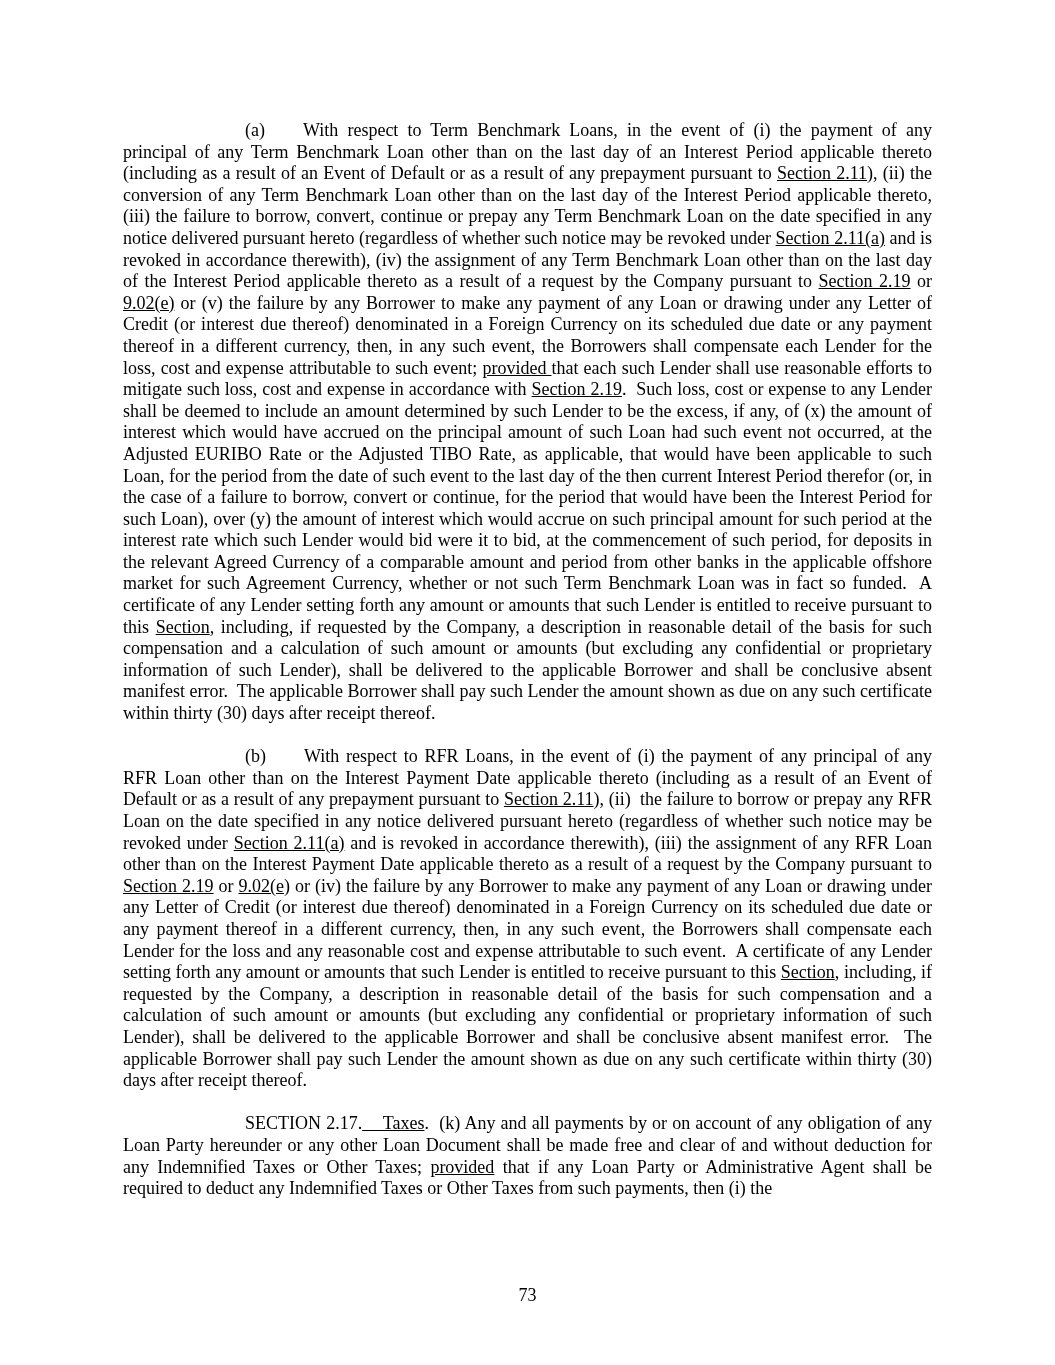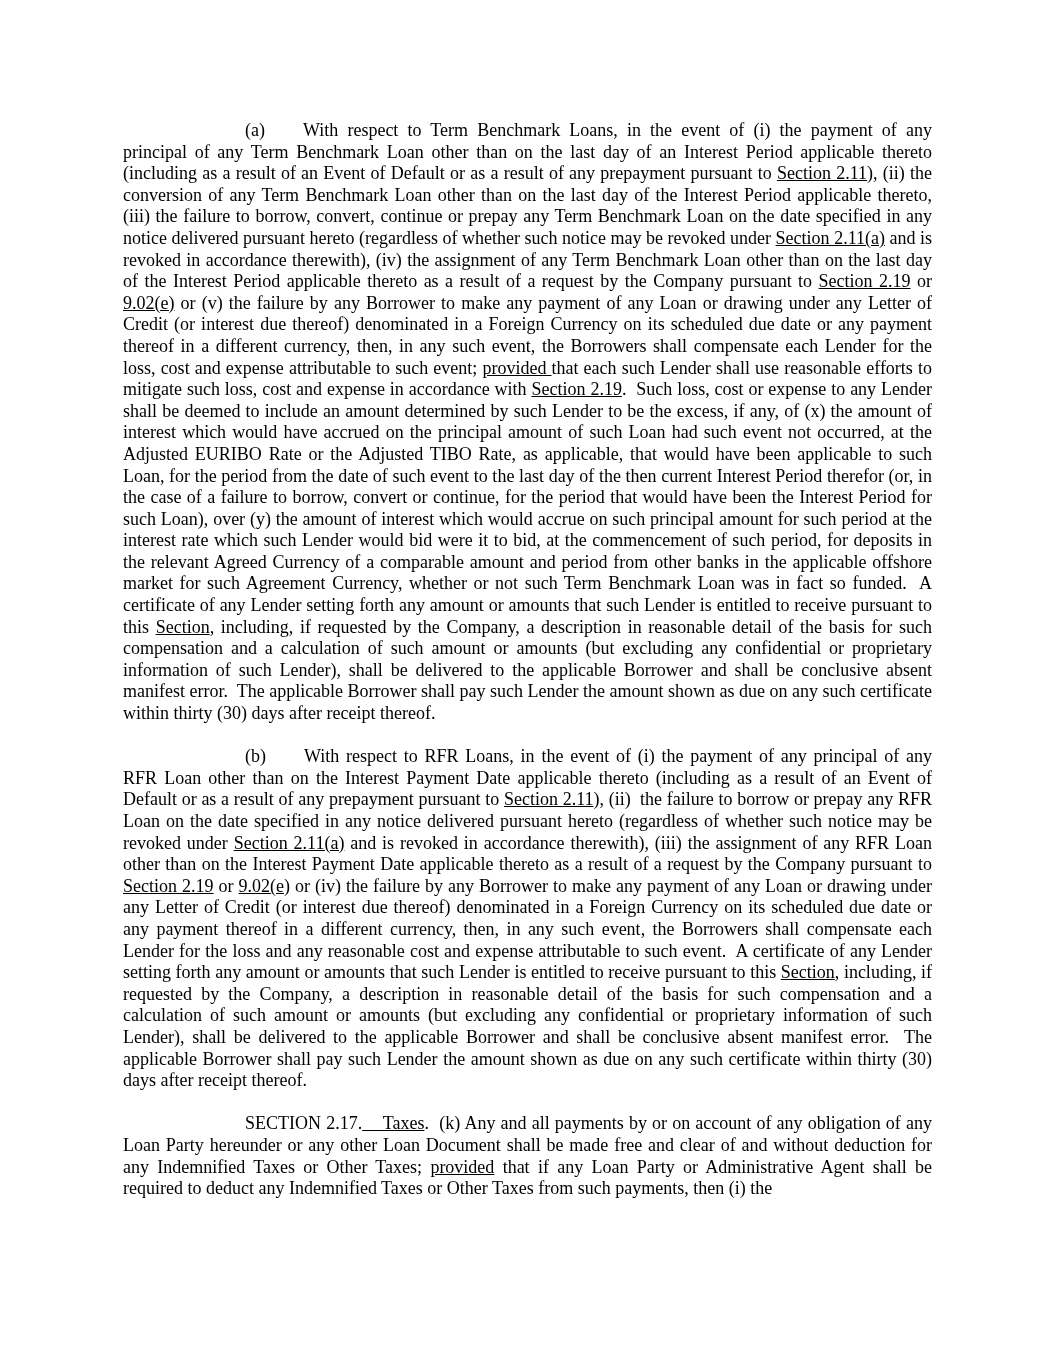--- a/index.html
+++ b/index.html
@@ -50,13 +50,16 @@
 </style>
 </head>
 <body>
 
 <main class="page">
   <section class="content">
     <p class="para"><span class="plabel">(a)</span><span class="tab"></span><span>With respect to Term Benchmark Loans, in the event of (i) the payment of any principal of any Term Benchmark Loan other than on the last day of an Interest Period applicable thereto (including as a result of an Event of Default or as a result of any prepayment pursuant to </span><span class="u">Section 2.11</span><span>), (ii) the conversion of any Term Benchmark Loan other than on the last day of the Interest Period applicable thereto, (iii) the failure to borrow, convert, continue or prepay any Term Benchmark Loan on the date specified in any notice delivered pursuant hereto (regardless of whether such notice may be revoked under </span><span class="u">Section 2.11(a)</span><span> and is revoked in accordance therewith), (iv) the assignment of any Term Benchmark Loan other than on the last day of the Interest Period applicable thereto as a result of a request by the Company pursuant to </span><span class="u">Section 2.19</span><span> or </span><span class="u">9.02(e)</span><span> or (v) the failure by any Borrower to make any payment of any Loan or drawing under any Letter of Credit (or interest due thereof) denominated in a Foreign Currency on its scheduled due date or any payment thereof in a different currency, then, in any such event, the Borrowers shall compensate each Lender for the loss, cost and expense attributable to such event; </span><span class="u">provided </span><span>that each such Lender shall use reasonable efforts to mitigate such loss, cost and expense in accordance with </span><span class="u">Section 2.19</span><span>.&nbsp; Such loss, cost or expense to any Lender shall be deemed to include an amount determined by such Lender to be the excess, if any, of (x) the amount of interest which would have accrued on the principal amount of such Loan had such event not occurred, at the Adjusted EURIBO Rate or the Adjusted TIBO Rate, as applicable, that would have been applicable to such Loan, for the period from the date of such event to the last day of the then current Interest Period therefor (or, in the case of a failure to borrow, convert or continue, for the period that would have been the Interest Period for such Loan), over (y) the amount of interest which would accrue on such principal amount for such period at the interest rate which such Lender would bid were it to bid, at the commencement of such period, for deposits in the relevant Agreed Currency of a comparable amount and period from other banks in the applicable offshore market for such Agreement Currency, whether or not such Term Benchmark Loan was in fact so funded.&nbsp; A certificate of any Lender setting forth any amount or amounts that such Lender is entitled to receive pursuant to this </span><span class="u">Section</span><span>, including, if requested by the Company, a description in reasonable detail of the basis for such compensation and a calculation of such amount or amounts (but excluding any confidential or proprietary information of such Lender), shall be delivered to the applicable Borrower and shall be conclusive absent manifest error.&nbsp; The applicable Borrower shall pay such Lender the amount shown as due on any such certificate within thirty (30) days after receipt thereof.</span></p>
     <p class="para"><span class="plabel">(b)</span><span class="tab"></span><span>With respect to RFR Loans, in the event of (i) the payment of any principal of any RFR Loan other than on the Interest Payment Date applicable thereto (including as a result of an Event of Default or as a result of any prepayment pursuant to </span><span class="u">Section 2.11</span><span>), (ii)&nbsp; the failure to borrow or prepay any RFR Loan on the date specified in any notice delivered pursuant hereto (regardless of whether such notice may be revoked under </span><span class="u">Section 2.11(a)</span><span> and is revoked in accordance therewith), (iii) the assignment of any RFR Loan other than on the Interest Payment Date applicable thereto as a result of a request by the Company pursuant to </span><span class="u">Section 2.19</span><span> or </span><span class="u">9.02(e)</span><span> or (iv) the failure by any Borrower to make any payment of any Loan or drawing under any Letter of Credit (or interest due thereof) denominated in a Foreign Currency on its scheduled due date or any payment thereof in a different currency, then, in any such event, the Borrowers shall compensate each Lender for the loss and any reasonable cost and expense attributable to such event.&nbsp; A certificate of any Lender setting forth any amount or amounts that such Lender is entitled to receive pursuant to this </span><span class="u">Section</span><span>, including, if requested by the Company, a description in reasonable detail of the basis for such compensation and a calculation of such amount or amounts (but excluding any confidential or proprietary information of such Lender), shall be delivered to the applicable Borrower and shall be conclusive absent manifest error.&nbsp; The applicable Borrower shall pay such Lender the amount shown as due on any such certificate within thirty (30) days after receipt thereof.</span></p>
     <p class="para"><span>SECTION 2.17.</span><span class="u">&nbsp;&nbsp;&nbsp;&nbsp;Taxes</span><span>.&nbsp; (k) Any and all payments by or on account of any obligation of any Loan Party hereunder or any other Loan Document shall be made free and clear of and without deduction for any Indemnified Taxes or Other Taxes; </span><span class="u">provided</span><span> that if any Loan Party or Administrative Agent shall be required to deduct any Indemnified Taxes or Other Taxes from such payments, then (i) the</span></p>
   </section>
+  <footer class="page-footer">
+    <span>73</span>
+  </footer>
 </main>
 
 </body></html>

